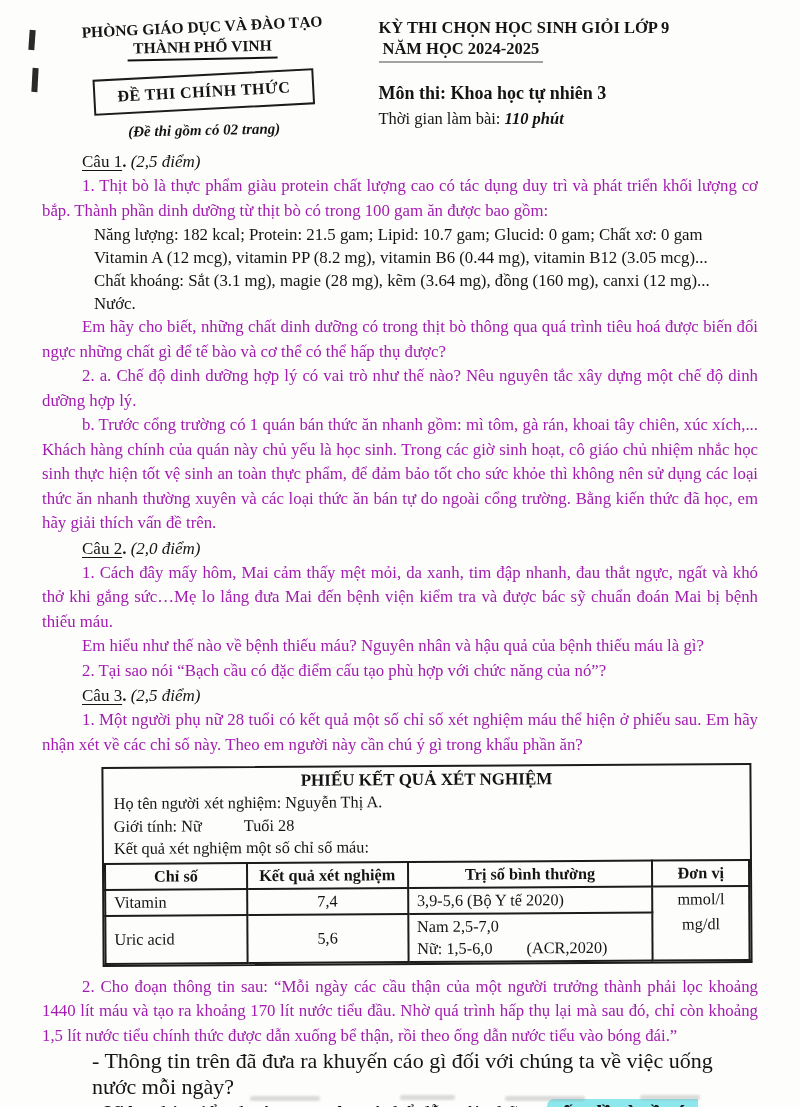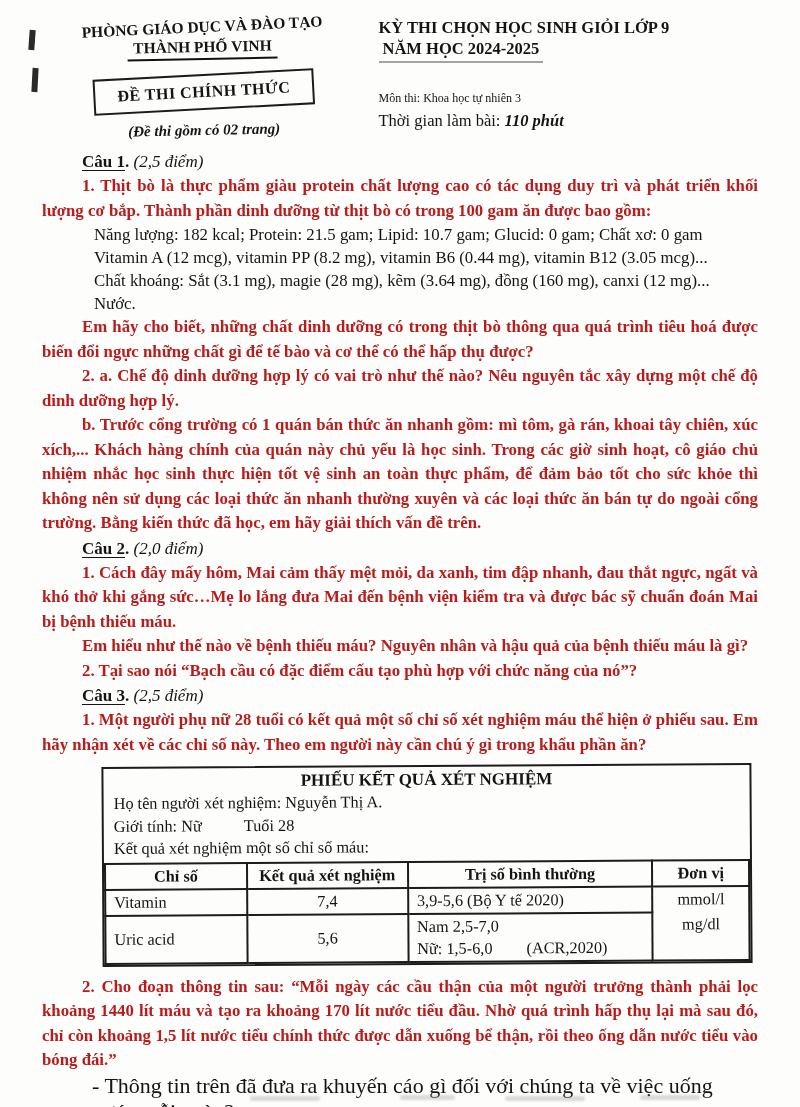--- a/index.html
+++ b/index.html
@@ -24,31 +24,31 @@
   .official-box {
     display: inline-block; border: 2px solid #1c1c1c;
     font-weight: bold; font-size: 16px; letter-spacing: .5px;
     padding: 7px 22px; margin-top: 14px; transform: rotate(-1.8deg);
     background: #fdfdfc;
   }
   .pages-note { font-weight: bold; font-style: italic; font-size: 15px; margin-top: 12px; }
   .exam-title { font-weight: bold; font-size: 16.5px; }
   .school-year { font-weight: bold; font-size: 16.5px; display: inline-block;
                  border-bottom: 2px solid #a3a3a3; padding: 0 4px 2px 4px; margin-top: 1px; }
-  .subject { font-weight: normal; font-size: 12px; margin-top: 28px; }
+  .subject { font-weight: bold; font-size: 18px; margin-top: 20px; }
   .duration { font-size: 16.5px; margin-top: 5px; }
   .duration b { font-style: italic; }
   
   .qhead { font-size: 17px; line-height: 25px; padding-left: 40px; }
-  .qhead .qname { font-weight: bold; text-decoration: underline; text-underline-offset: 3px; }
+  .qhead .qname { font-weight: normal; text-decoration: underline; text-underline-offset: 3px; }
   .qhead .qdot  { font-weight: bold; }
   .qhead .qpts  { font-style: italic; }
   .para {
     font-size: 16.8px; line-height: 24.5px;
-    text-align: justify; text-indent: 40px; color: #b91c1c; font-weight: bold;
+    text-align: justify; text-indent: 40px; color: #a21caf;
   }
   .nutri { font-size: 16.8px; line-height: 23px; margin-left: 52px; }
   .bullet { font-size: 22px; line-height: 26px; padding-left: 50px; }
   .hl {
     font-weight: bold;
     background: #8ce8ec;
     border-radius: 7px;
     padding: 1px 6px 2px 3px;
     box-shadow: 6px 0 0 0 #a9eef1;
   }

